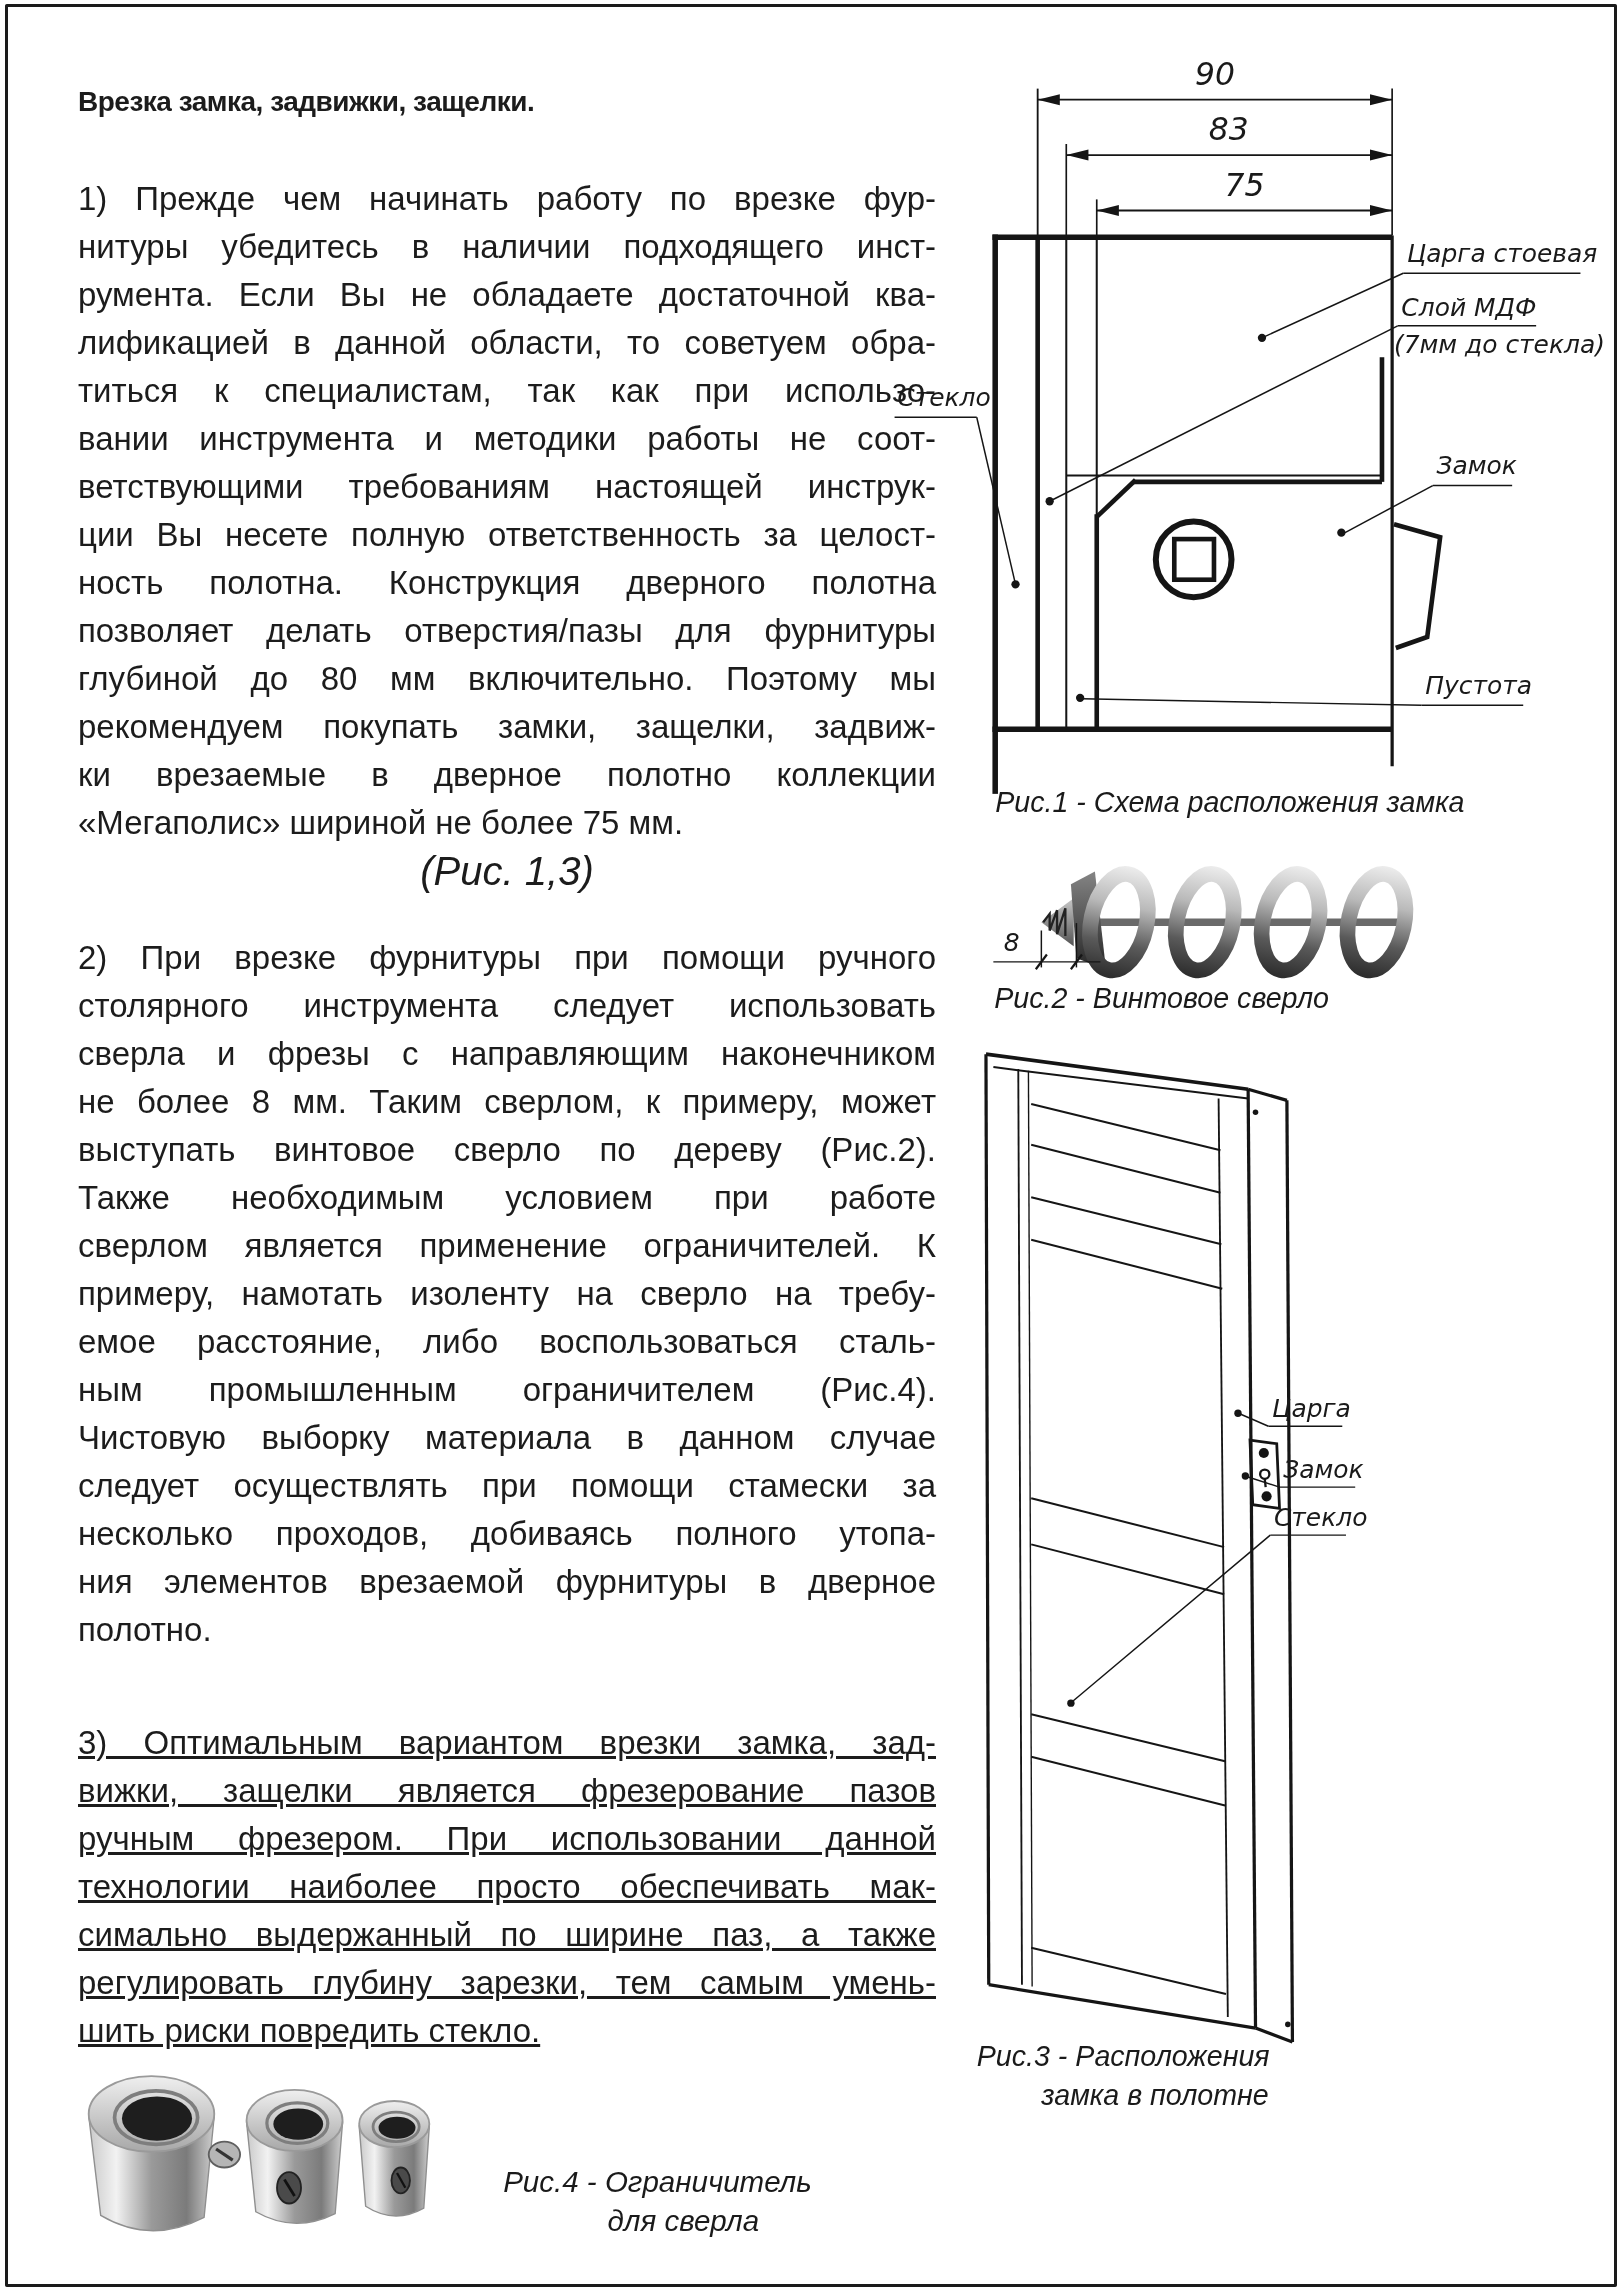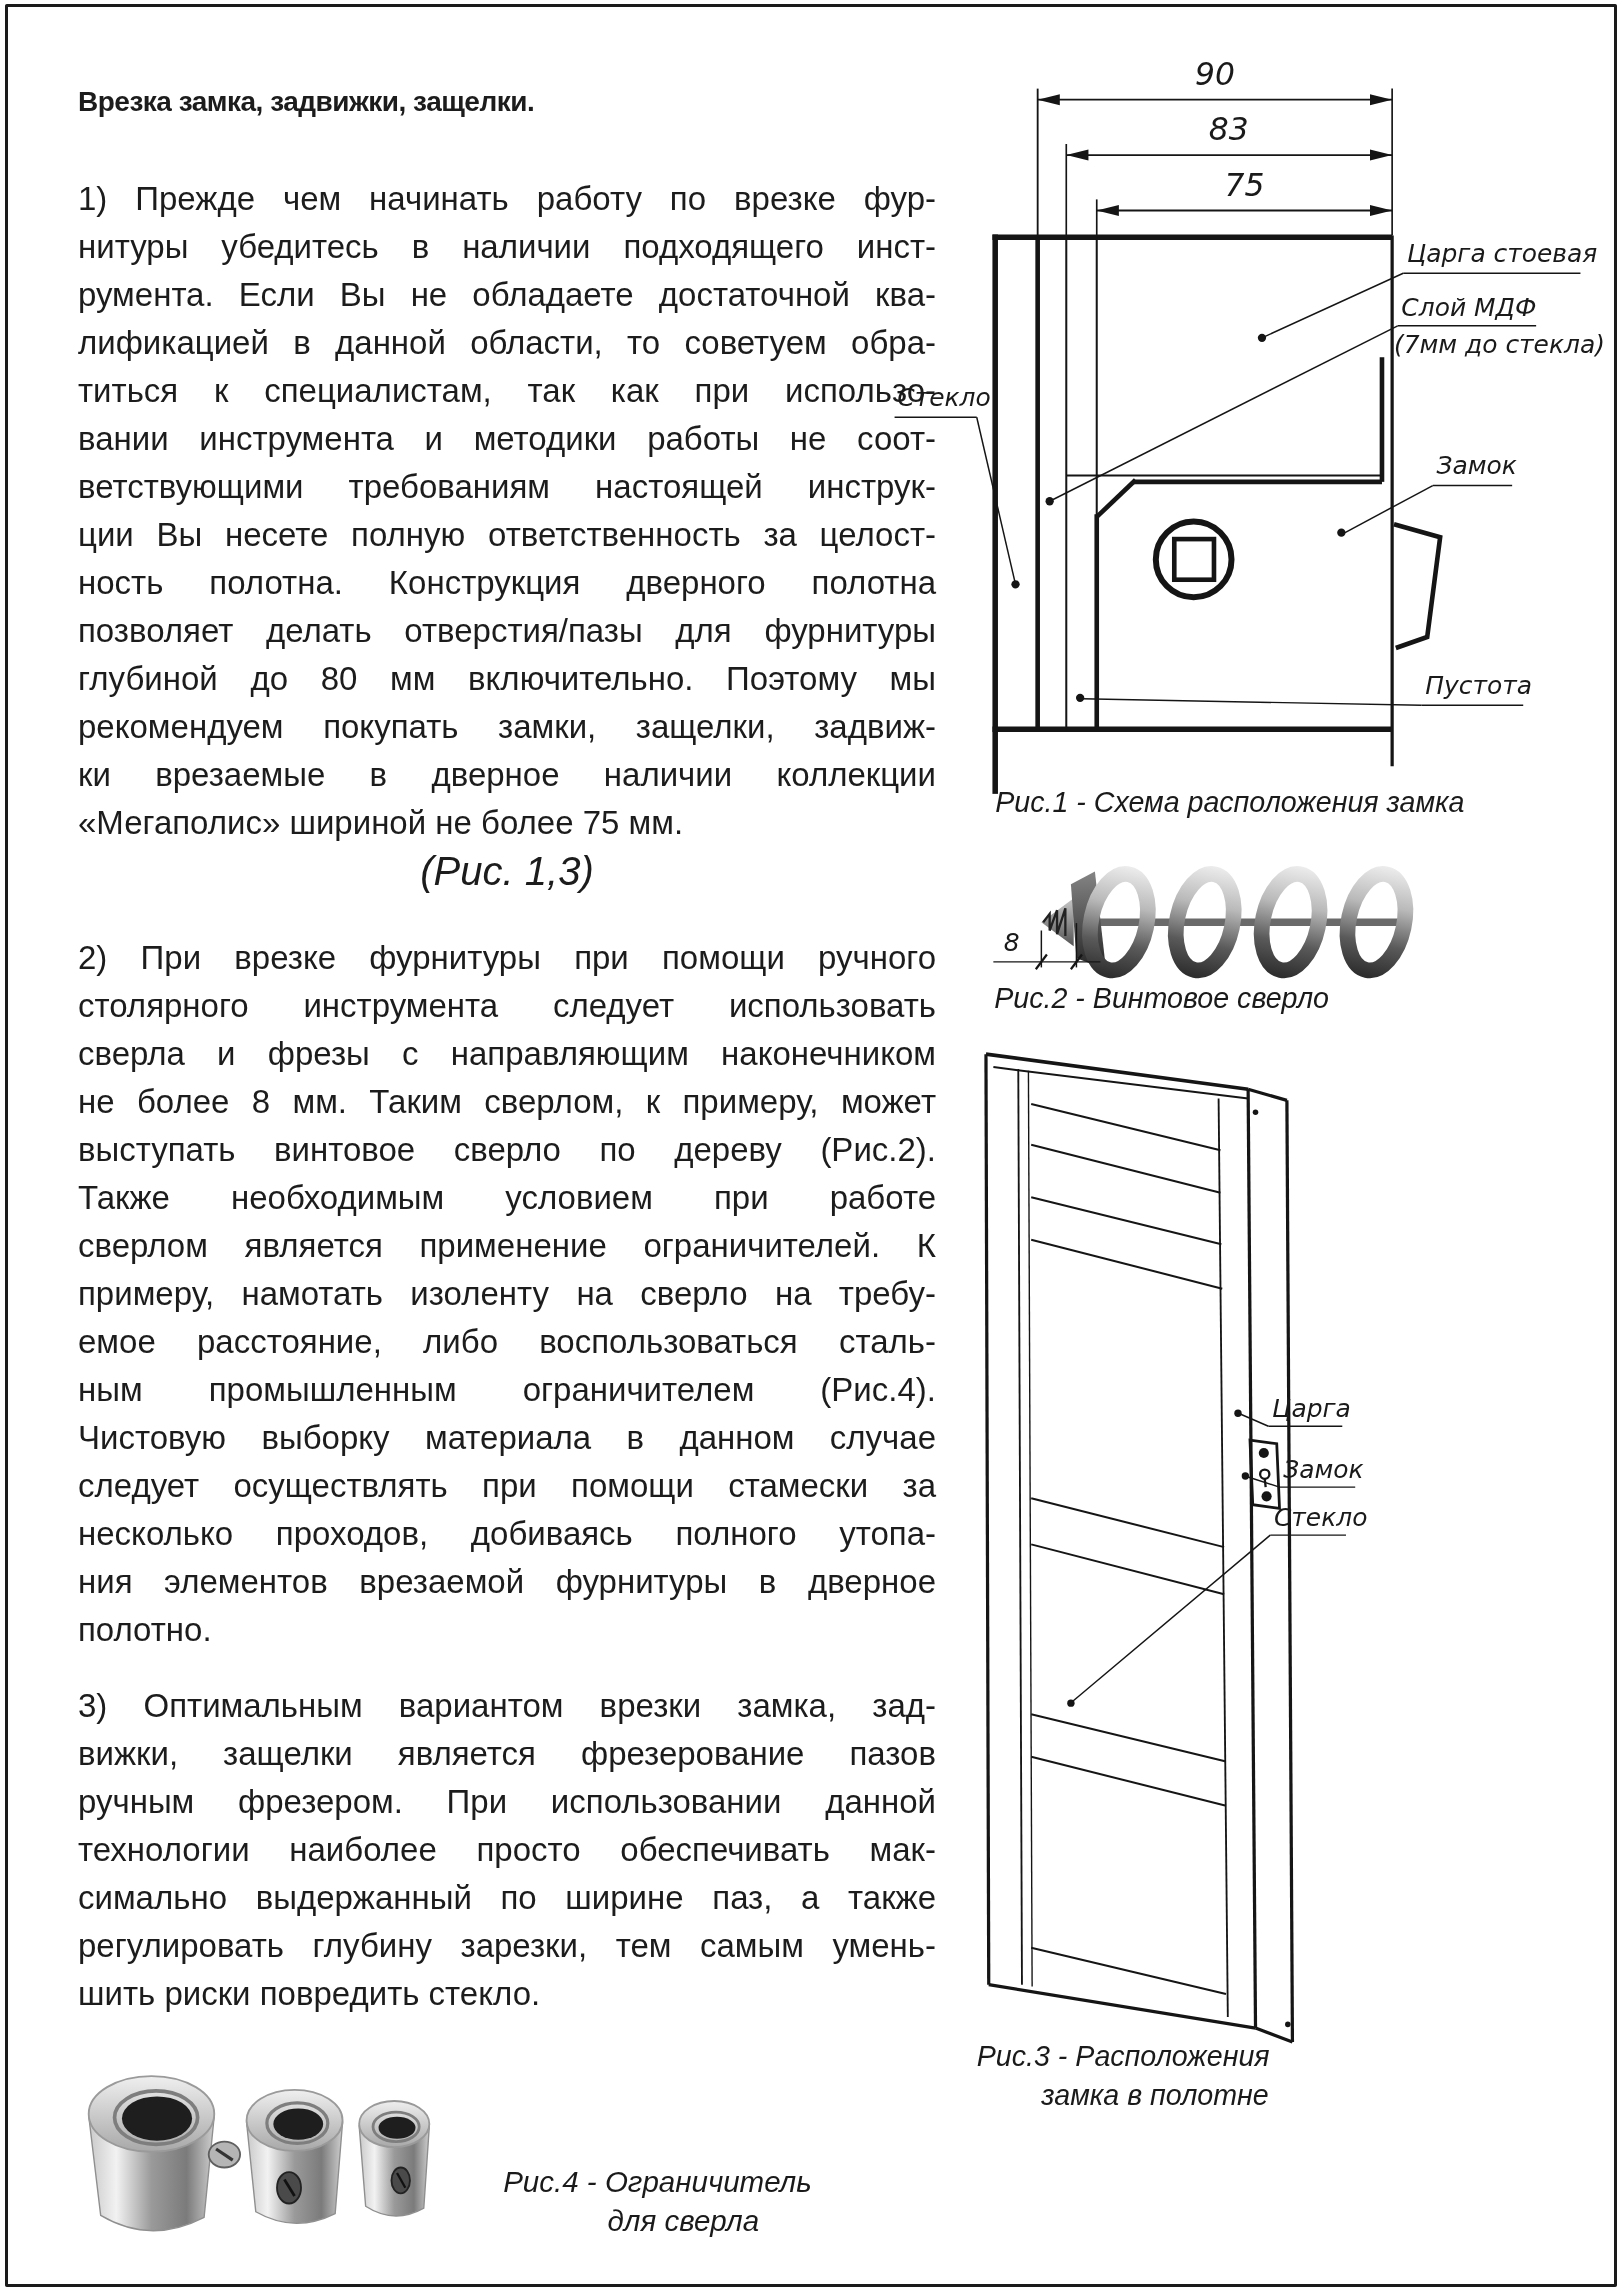--- a/index.html
+++ b/index.html
@@ -6,21 +6,21 @@
   .page{position:relative;width:1623px;height:2293px;background:#ffffff;overflow:hidden;
         font-family:"Liberation Sans",sans-serif;color:#1c1c1c;}
   .frame{position:absolute;left:4.6px;top:3.7px;right:6.5px;bottom:6.5px;border:3.7px solid #1a1a1a;border-radius:1.8px;}
   .textcol{position:absolute;left:78px;top:79px;width:858px;}
   .doc-title{font-size:28px;line-height:46px;font-weight:bold;letter-spacing:-0.5px;margin:0 0 50px 0;}
   .para{margin:0;}
   .para .jline{font-size:33px;line-height:48px;text-align:justify;text-align-last:justify;}
   .para .jline.last{text-align-last:left;}
   .note{font-size:40px;line-height:48px;font-style:italic;text-align:center;}
   .mt-p2{margin-top:39px;}
-  .mt-p3{margin-top:28px;}
+  .mt-p3{margin-top:65px;text-decoration:underline;}
   svg{position:absolute;left:0;top:0;}
   .figtext{font-family:"DejaVu Sans",sans-serif;font-style:italic;fill:#1a1a1a;}
   .caption{font-family:"Liberation Sans",sans-serif;font-style:italic;fill:#1a1a1a;}
   .ln{stroke:#151515;fill:none;}
 </style>
 </head>
 <body>
 
 <div class="page">
   <div class="frame"></div>
@@ -34,21 +34,21 @@
         <div class="jline">румента. Если Вы не обладаете достаточной ква-</div>
         <div class="jline">лификацией в данной области, то советуем обра-</div>
         <div class="jline">титься к специалистам, так как при использо-</div>
         <div class="jline">вании инструмента и методики работы не соот-</div>
         <div class="jline">ветствующими требованиям настоящей инструк-</div>
         <div class="jline">ции Вы несете полную ответственность за целост-</div>
         <div class="jline">ность полотна. Конструкция дверного полотна</div>
         <div class="jline">позволяет делать отверстия/пазы для фурнитуры</div>
         <div class="jline">глубиной до 80 мм включительно. Поэтому мы</div>
         <div class="jline">рекомендуем покупать замки, защелки, задвиж-</div>
-        <div class="jline">ки врезаемые в дверное наличии коллекции</div>
+        <div class="jline">ки врезаемые в дверное полотно коллекции</div>
         <div class="jline last">«Мегаполис» шириной не более 75 мм.</div>
       </div>
     <div class="note">(Рис. 1,3)</div>
 
     <div class="para mt-p2">
         <div class="jline">2) При врезке фурнитуры при помощи ручного</div>
         <div class="jline">столярного инструмента следует использовать</div>
         <div class="jline">сверла и фрезы с направляющим наконечником</div>
         <div class="jline">не более 8 мм. Таким сверлом, к примеру, может</div>
         <div class="jline">выступать винтовое сверло по дереву (Рис.2).</div>

